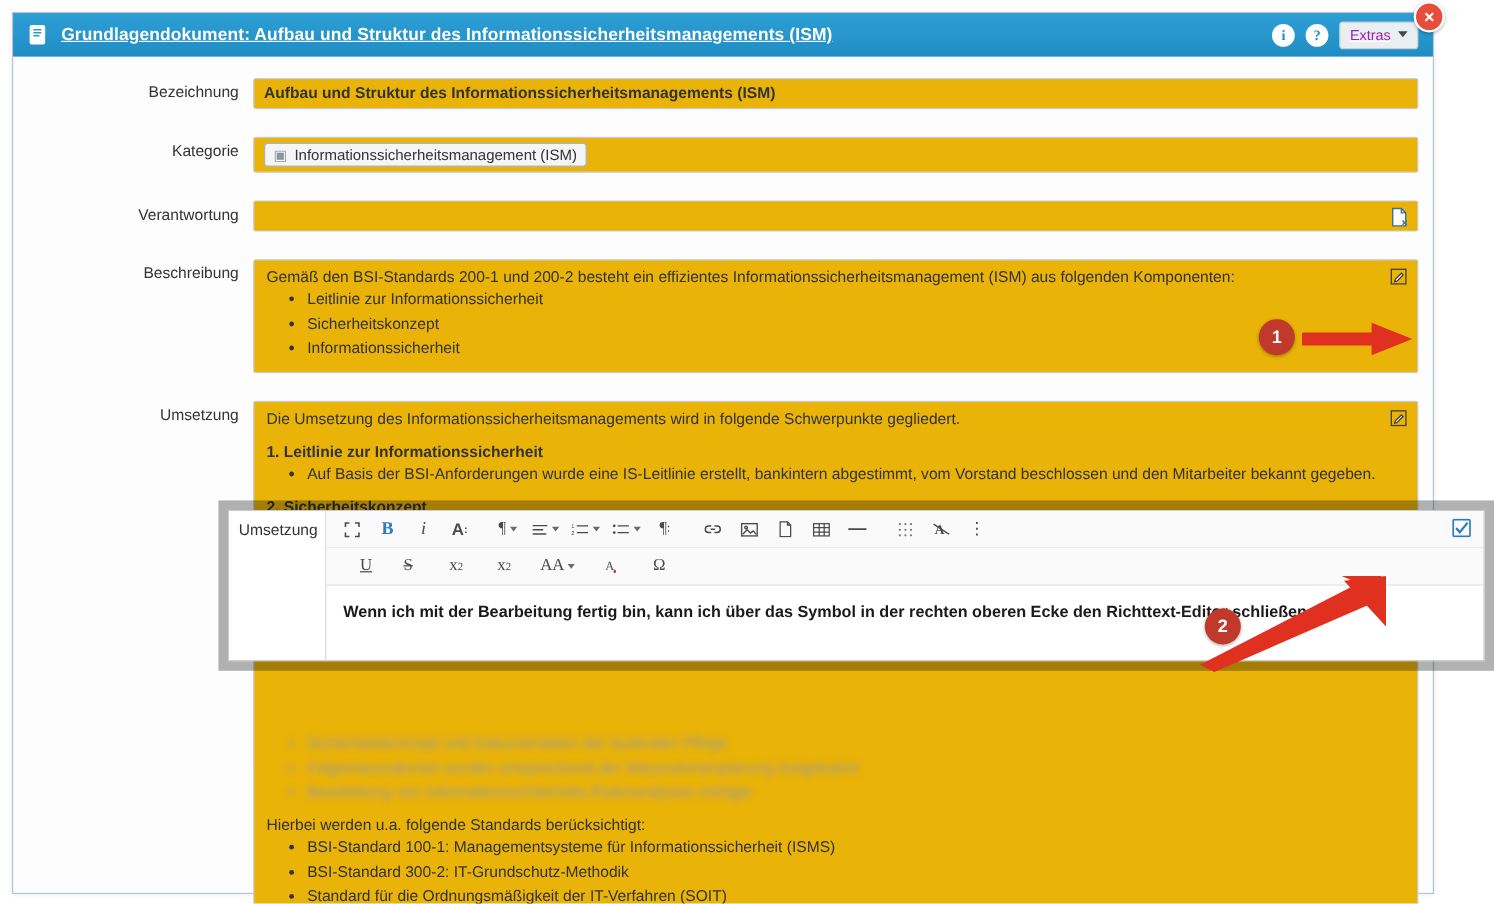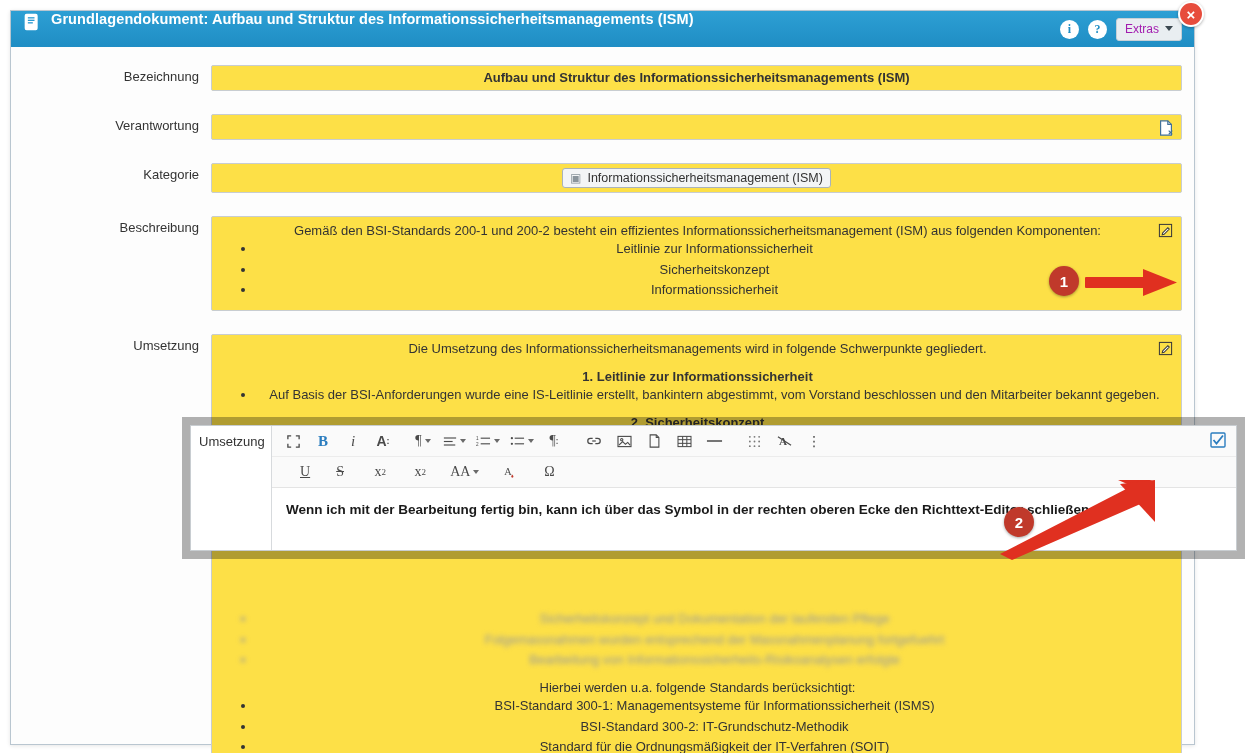--- a/index.html
+++ b/index.html
@@ -24,22 +24,24 @@
     width: 1185px; height: 735px;
     border: 1px solid #b9c6d0;
     background: #fdfdfd;
     box-shadow: 0 1px 4px rgba(0,0,0,.10);
   }
   .titlebar {
     height: 36px;
     background: linear-gradient(#2d9fd4, #1f8dc4);
     background-color: #2b9ad2;
     display: flex;
-    padding: 0 8px;
+    align-items: center;
+    padding: 14px 8px;
     color: #fff;
+    text-decoration: underline;
   }
   .title-icon {
     width: 22px; height: 22px;
     margin: 0 8px 0 2px;
     display: flex; align-items: center; justify-content: center;
     color: #fff;
   }
   .title-text {
     font-size: 14.5px;
     font-weight: bold;
@@ -104,27 +106,26 @@
     width: 200px;
     min-width: 200px;
     text-align: right;
     padding: 4px 12px 0 0;
     font-size: 13px;
     color: #333;
   }
   .field {
     flex: 1;
     border: 1px solid #c8cdd1;
-    background: #fde047;
+    background: #eab308;
     border-radius: 2px;
     min-height: 26px;
     padding: 4px 8px;
     position: relative;
     font-size: 13px;
-    text-align: center;
   }
   .field.bold { font-weight: bold; }
   .field.tall-desc { min-height: 90px; padding-bottom: 8px; }
   .field.tall-ums { min-height: 430px; }
   .field.sort { min-height: 26px; }
   .tag {
     display: inline-flex;
     align-items: center;
     gap: 6px;
     border: 1px solid #a9b3ba;
@@ -288,38 +289,38 @@
     </div>
 
     <div class="form">
 
       <div class="row">
         <div class="label">Bezeichnung</div>
         <div class="field bold">Aufbau und Struktur des Informationssicherheitsmanagements (ISM)</div>
       </div>
 
       <div class="row">
+        <div class="label">Kategorie</div>
+        <div class="field">
+          <span class="tag">
+            <span class="tag-icon">▣</span>
+            <span>Informationssicherheitsmanagement (ISM)</span>
+          </span>
+        </div>
+      </div>
+
+      <div class="row">
         <div class="label">Verantwortung</div>
         <div class="field">
           <span class="doc-icon-right">
             <svg width="18" height="18" viewBox="0 0 20 20" fill="none" stroke="#3f6f9a" stroke-width="1.3">
               <path d="M4 2 h8 l4 4 v12 h-12 z" fill="#ffffff"></path>
               <path d="M12 2 v4 h4"></path>
               <path d="M13 13 l4 4 M17 13 l-4 4" stroke="#3f6f9a"></path>
             </svg>
-          </span>
-        </div>
-      </div>
-
-      <div class="row">
-        <div class="label">Kategorie</div>
-        <div class="field">
-          <span class="tag">
-            <span class="tag-icon">▣</span>
-            <span>Informationssicherheitsmanagement (ISM)</span>
           </span>
         </div>
       </div>
 
       <div class="row">
         <div class="label">Beschreibung</div>
         <div class="field tall-desc">
           <span class="field-icon-right">
             <svg width="15" height="15" viewBox="0 0 16 16" fill="none" stroke="#3a3a3a" stroke-width="1.1">
               <rect x="1.5" y="1.5" width="13" height="13"></rect>
@@ -355,21 +356,21 @@
             <li class="blur-line">Die Schutzbedarfsanalyse wurde fuer saemtliche im Verzeichnis erfassten</li>
           </ul>
           <div style="height:120px"></div>
           <ul class="bul">
             <li class="blur-line">Sicherheitskonzept und Dokumentation der laufenden Pflege</li>
             <li class="blur-line">Folgemassnahmen wurden entsprechend der Massnahmenplanung fortgefuehrt</li>
             <li class="blur-line">Bearbeitung von Informationssicherheits-Risikoanalysen erfolgte</li>
           </ul>
           <div class="p-line" style="margin-top:10px">Hierbei werden u.a. folgende Standards berücksichtigt:</div>
           <ul class="bul">
-            <li>BSI-Standard 300-1: Managementsysteme für Informationssicherheit (ISMS)</li>
+            <li>BSI-Standard 100-1: Managementsysteme für Informationssicherheit (ISMS)</li>
             <li>BSI-Standard 300-2: IT-Grundschutz-Methodik</li>
             <li>Standard für die Ordnungsmäßigkeit der IT-Verfahren (SOIT)</li>
           </ul>
         </div>
       </div>
 
       <div class="row">
         <div class="label">Sortierung</div>
         <div class="field sort">010</div>
       </div>

